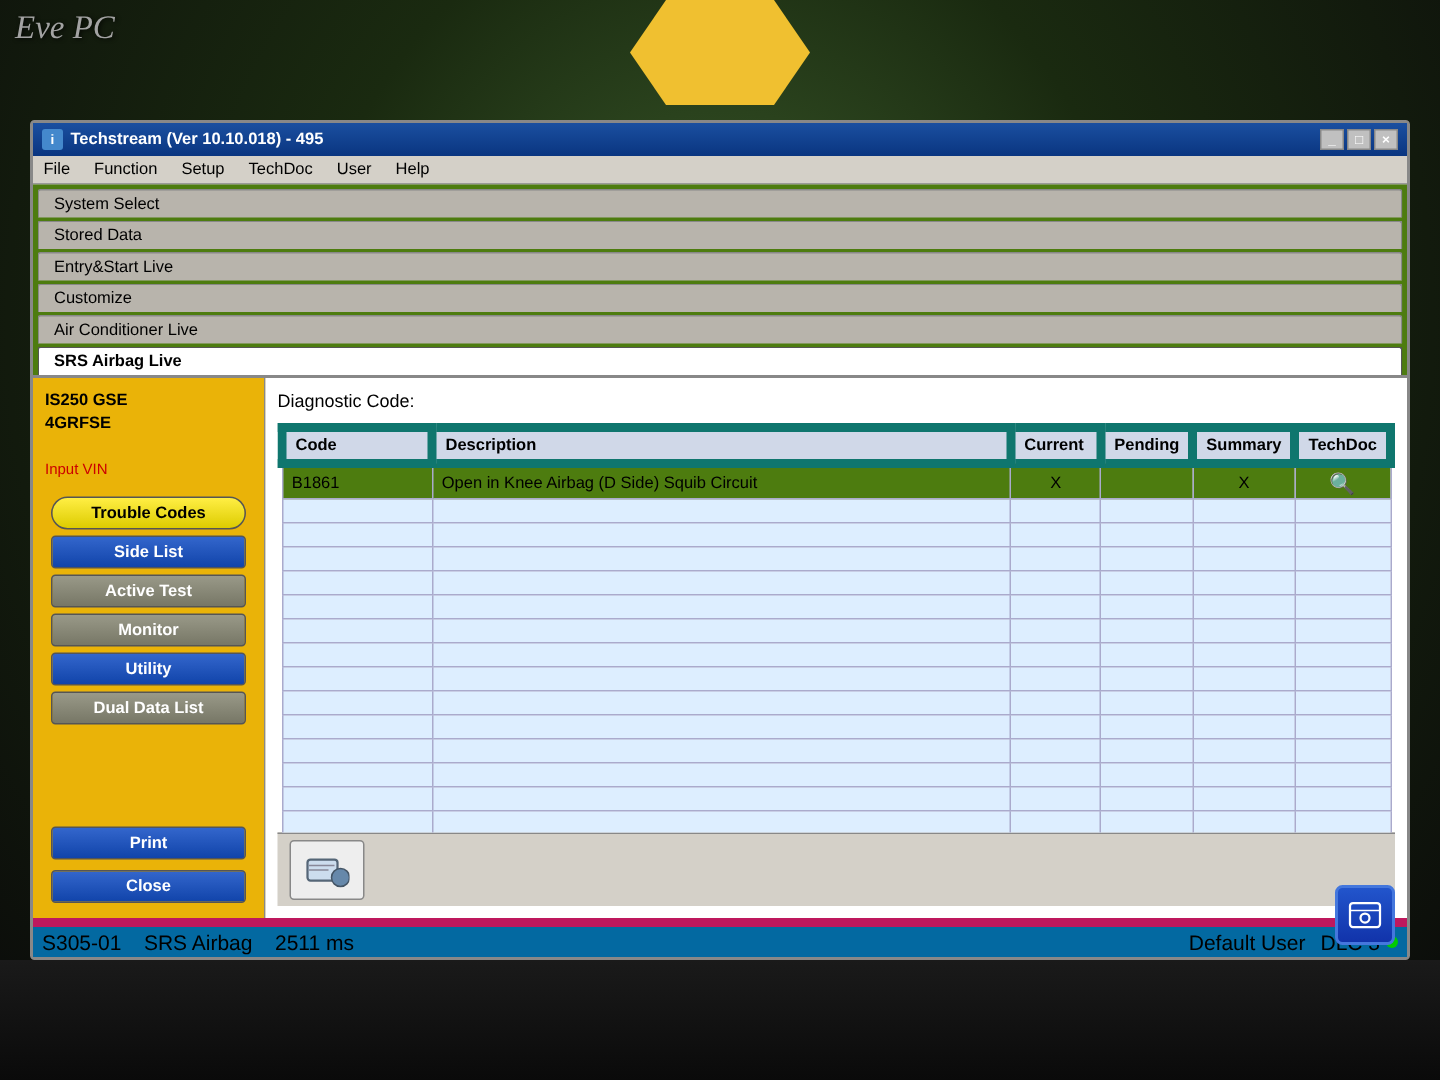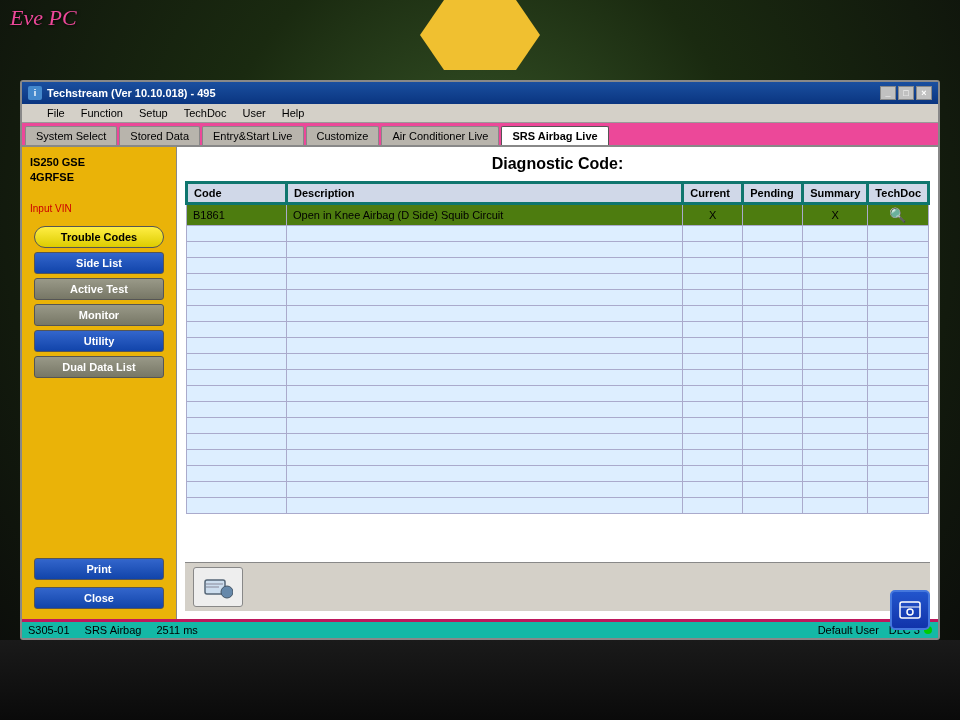--- a/index.html
+++ b/index.html
@@ -18,21 +18,21 @@
       position: absolute;
       top: 0; left: 0; right: 0; bottom: 0;
       background: radial-gradient(ellipse at 50% 30%, #3a5a2a 0%, #1a2a10 40%, #0a0a0a 100%);
       z-index: 0;
     }
 
     .logo-area {
       position: absolute;
       top: 5px;
       left: 10px;
-      color: #ec4899;
+      color: #a3a3a3;
       font-size: 22px;
       font-style: italic;
       font-family: Georgia, serif;
       text-shadow: 1px 1px 3px rgba(0,0,0,0.8);
     }
 
     
     .app-window {
       position: absolute;
       top: 80px;
@@ -86,39 +86,40 @@
       font-size: 9px;
       cursor: pointer;
       display: flex;
       align-items: center;
       justify-content: center;
     }
 
     
     .menu-bar {
       background: #d4d0c8;
-      padding: 2px 22px;
+      padding: 2px 4px;
       display: flex;
       gap: 10px;
       border-bottom: 1px solid #999;
       font-size: 11px;
     }
 
     .menu-item {
       cursor: pointer;
       padding: 1px 3px;
     }
 
     
     .tab-bar {
-      background: #ec4899;
+      background: #4d7c0f;
       display: flex;
       padding: 3px 3px 0 3px;
       border-bottom: 2px solid #888;
       gap: 2px;
+      flex-direction: column;
     }
 
     .tab {
       padding: 3px 10px;
       background: #b8b4ac;
       border: 1px solid #888;
       border-bottom: none;
       cursor: pointer;
       font-size: 11px;
       border-radius: 2px 2px 0 0;
@@ -206,37 +207,36 @@
     
     .content-panel {
       flex: 1;
       padding: 8px;
       background: #ffffff;
       display: flex;
       flex-direction: column;
     }
 
     .panel-title {
-      font-size: 16px;
-      font-weight: bold;
+      font-size: 12px;
+      font-weight: normal;
       margin-bottom: 8px;
       color: #000;
-      text-align: center;
     }
 
     
     .diag-table {
       width: 100%;
       border-collapse: collapse;
       font-size: 11px;
     }
 
     .diag-table th {
       background: #d0d8e8;
-      border: 3px solid #0f766e;
+      border: 6px solid #0f766e;
       padding: 3px 6px;
       text-align: left;
       font-weight: bold;
     }
 
     .diag-table td {
       border: 1px solid #aaaacc;
       padding: 2px 6px;
       height: 18px;
     }
@@ -259,26 +259,26 @@
 
     
     .table-scroll-area {
       position: relative;
       overflow: hidden;
       flex: 1;
     }
 
     
     .status-bar {
-      background: #14b8a6;
-      border-top: 3px solid #be185d;
+      background: #0369a1;
+      border-top: 6px solid #be185d;
       padding: 2px 6px;
       display: flex;
       align-items: center;
-      font-size: 11px;
+      font-size: 14px;
       gap: 15px;
     }
 
     .status-item {
       color: #000;
     }
 
     .status-right {
       margin-left: auto;
       display: flex;

